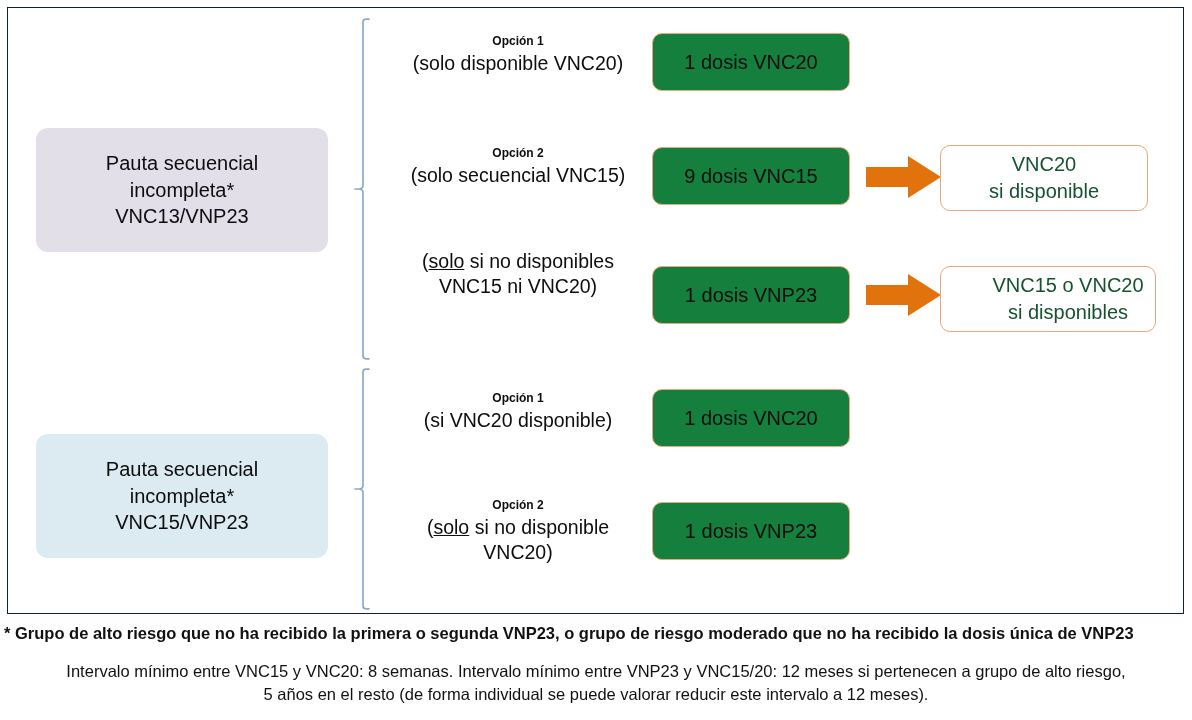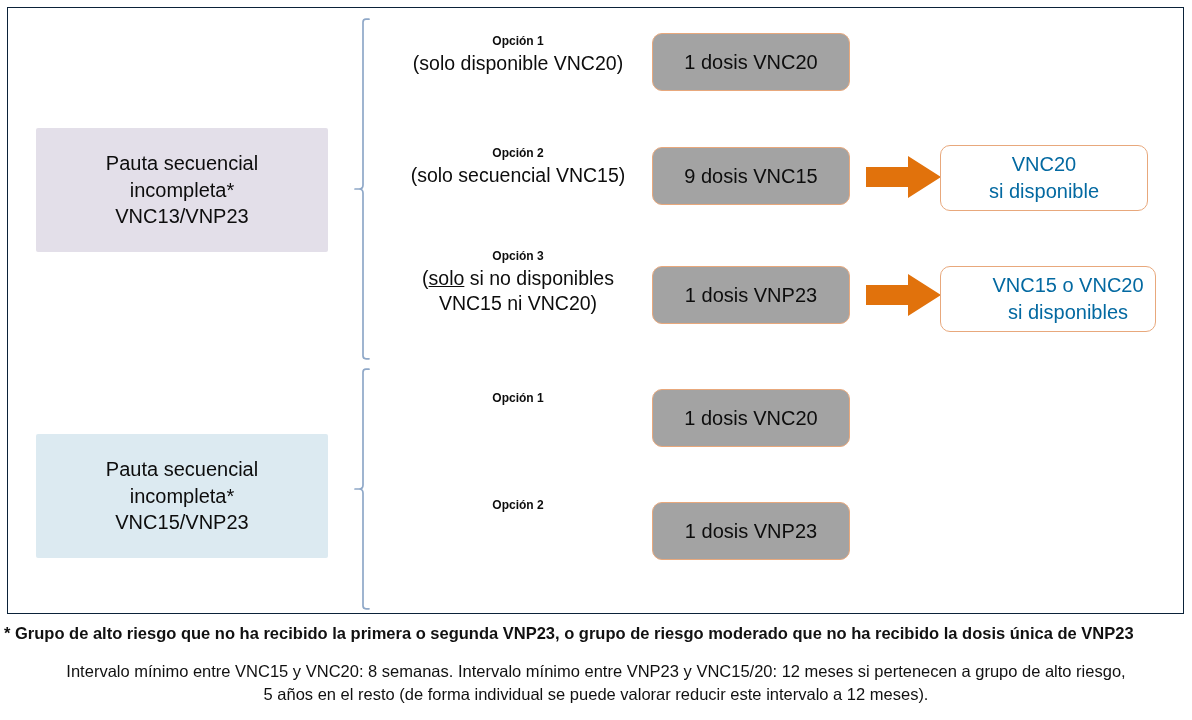--- a/index.html
+++ b/index.html
@@ -29,21 +29,21 @@
     top: 7px;
     width: 1177px;
     height: 607px;
     border: 1.6px solid #0b2239;
     box-sizing: border-box;
   }
 
   
   .group-box {
     position: absolute;
-    border-radius: 2px;
+    border-radius: 12px;
     display: flex;
     align-items: center;
     justify-content: center;
     text-align: center;
     font-size: 20px;
     line-height: 1.33;
     color: #0d0d0d;
     box-sizing: border-box;
     padding: 6px 8px;
   }
@@ -91,21 +91,21 @@
   #option-2a { top: 146px; }
   #option-3a { top: 249px; }
   #option-1b { top: 391px; }
   #option-2b { top: 498px; }
 
   
   .dose-box {
     position: absolute;
     border: 1.6px solid #e8a87c;
     border-radius: 10px;
-    background: #a3a3a3;
+    background: #15803d;
     display: flex;
     align-items: center;
     justify-content: center;
     text-align: center;
     font-size: 20px;
     line-height: 1.3;
     color: #0d0d0d;
     box-sizing: border-box;
     white-space: pre-line;
   }
@@ -129,21 +129,21 @@
     position: absolute;
     border: 1.6px solid #e8a87c;
     border-radius: 10px;
     background: #ffffff;
     display: flex;
     align-items: center;
     justify-content: center;
     text-align: center;
     font-size: 20px;
     line-height: 1.33;
-    color: #0369a1;
+    color: #14532d;
     box-sizing: border-box;
     white-space: pre-line;
   }
   #result-box-1 { left: 940px; top: 145px; width: 208px; height: 66px; }
   #result-box-2 { left: 940px; top: 266px; width: 216px; height: 66px; padding-left: 40px; }
 
   
   .footnote {
     position: absolute;
     color: #111111;
@@ -196,31 +196,33 @@
     <span class="opt-title">Opción 1</span>
     <span class="opt-sub"><span>(solo disponible VNC20)</span><u></u><span></span></span>
   </div>
 
   <div class="option" id="option-2a">
     <span class="opt-title">Opción 2</span>
     <span class="opt-sub"><span>(solo secuencial VNC15)</span><u></u><span></span></span>
   </div>
 
   <div class="option" id="option-3a">
-    <span class="opt-title">Opción 3</span>
     <span class="opt-sub"><span>(</span><u>solo</u><span> si no disponibles
 VNC15 ni VNC20)</span></span>
   </div>
 
   <div class="option" id="option-1b">
     <span class="opt-title">Opción 1</span>
+    <span class="opt-sub"><span>(si VNC20 disponible)</span><u></u><span></span></span>
   </div>
 
   <div class="option" id="option-2b">
     <span class="opt-title">Opción 2</span>
+    <span class="opt-sub"><span>(</span><u>solo</u><span> si no disponible
+VNC20)</span></span>
   </div>
 
   <div class="dose-box" id="dose-box-1">1 dosis VNC20</div>
   <div class="dose-box" id="dose-box-2">9 dosis VNC15</div>
   <div class="dose-box" id="dose-box-3">1 dosis VNP23</div>
   <div class="dose-box" id="dose-box-4">1 dosis VNC20</div>
   <div class="dose-box" id="dose-box-5">1 dosis VNP23</div>
 
   <svg class="arrow" id="arrow-1" viewBox="0 0 76 44">
     <polygon points="0,12 42,12 42,1 75,22 42,43 42,32 0,32" fill="#E1720C"></polygon>

